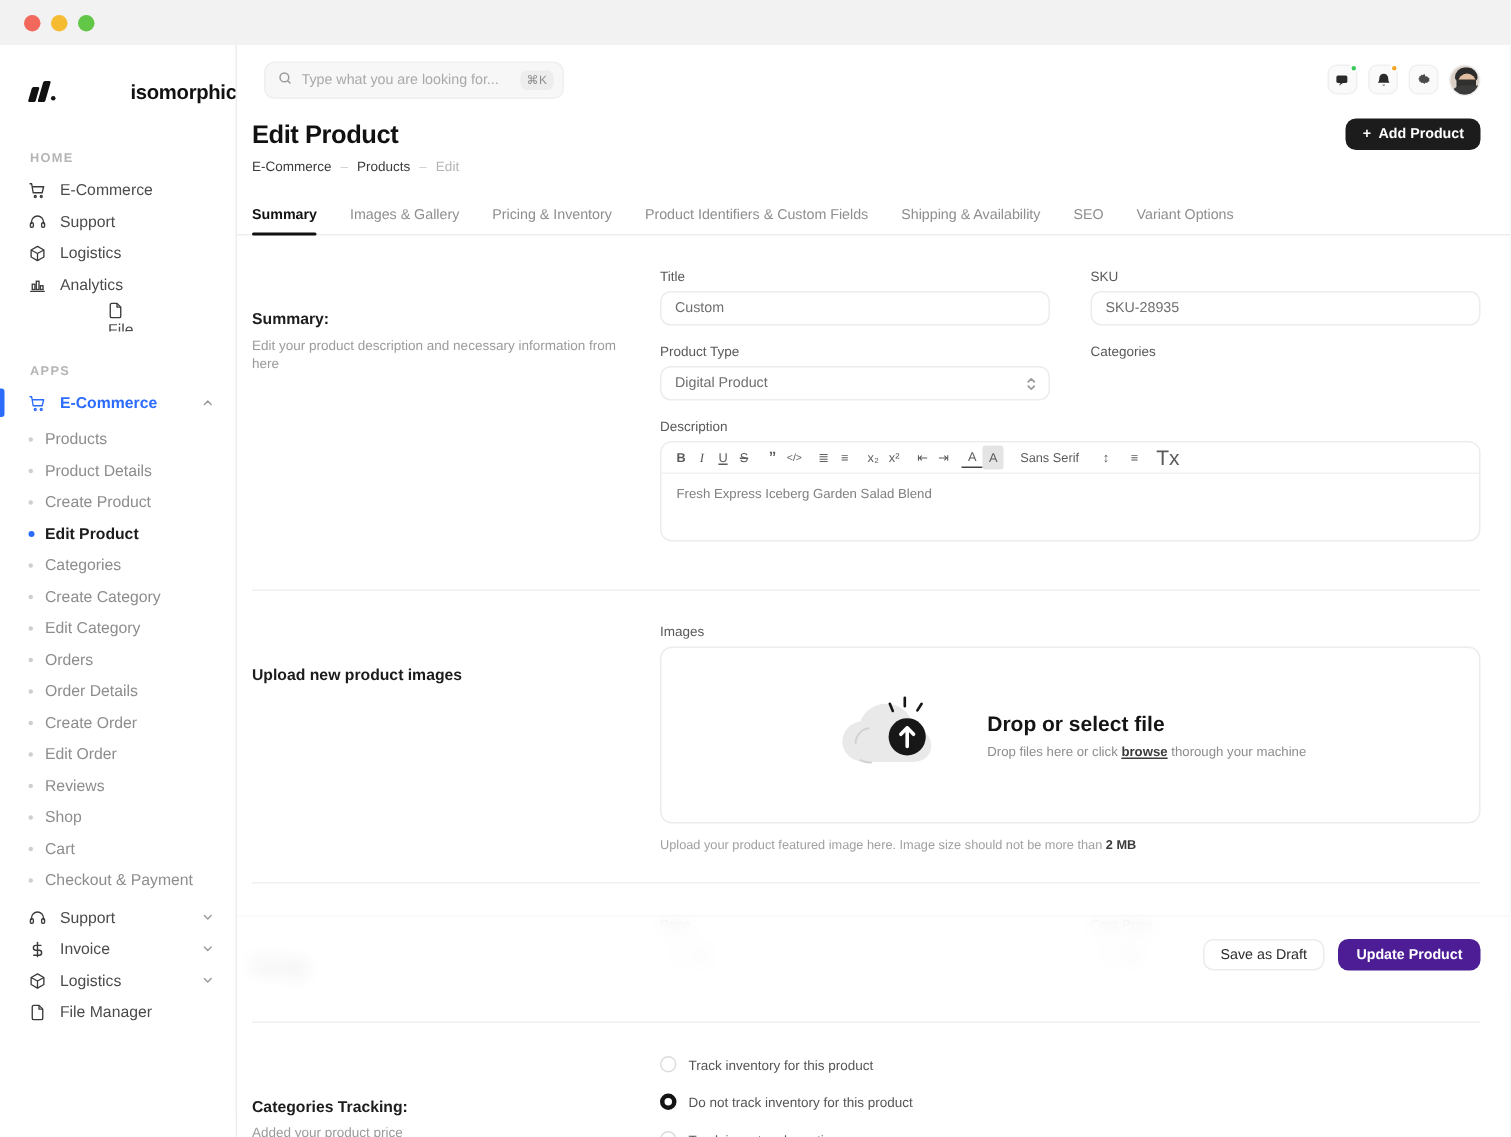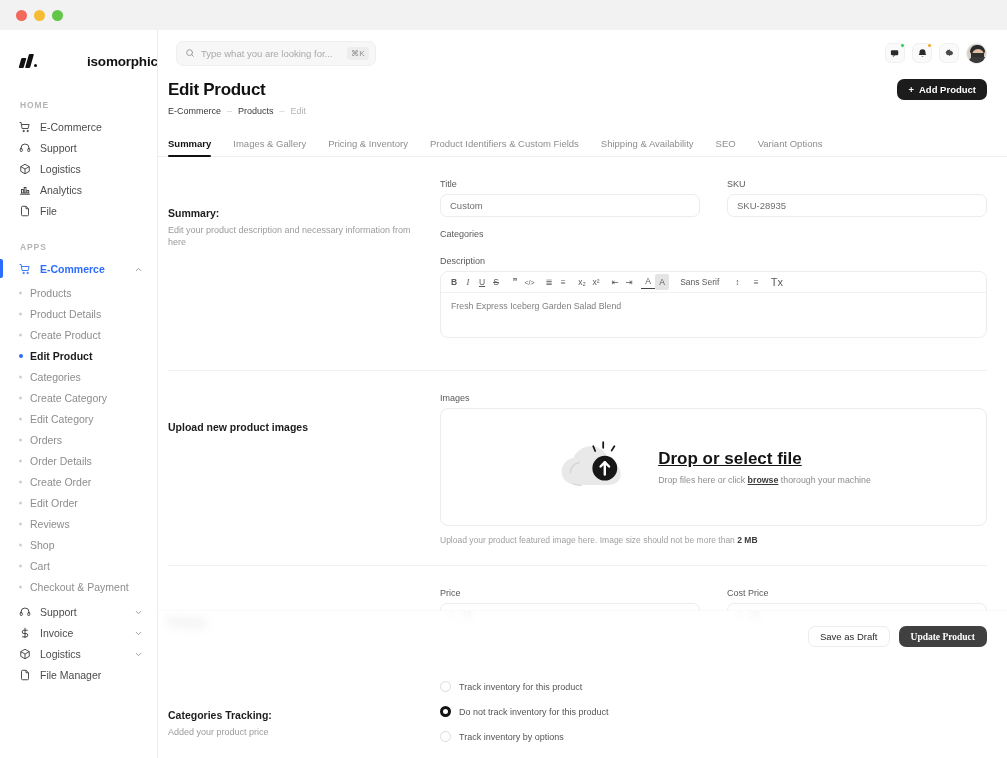--- a/index.html
+++ b/index.html
@@ -50,21 +50,21 @@
     padding:8px 0 6px 20px; text-transform:uppercase;
   }
   .nav-item{
     display:flex; align-items:center; height:21px; margin:0 8px 0 8px;
     padding:0 6px 0 10px; border-radius:6px; cursor:pointer; position:relative;
     font-size:10.5px; color:#4b4b4b;
   }
   .nav-item .ico{ width:14px; height:14px; margin-right:8px; display:flex; align-items:center; justify-content:center; flex:0 0 14px;}
   .nav-item .ico svg{ display:block; }
   .nav-item .lbl{ flex:1; white-space:nowrap; overflow:hidden; text-overflow:ellipsis;}
-  .nav-item.spaced{ margin-bottom:13px; }
+  .nav-item.spaced{ margin-bottom:13px;flex-direction:column; }
   .nav-item.active{ color:#2b6cff; font-weight:600; }
   .nav-item.active .bar{
     position:absolute; left:-8px; top:1px; width:2.5px; height:19px; background:#2b6cff; border-radius:0 2px 2px 0;
   }
   .chev{ width:9px; height:9px; color:#9a9a9a; }
   .sub-list{ padding-top:3px; }
   .sub-item{
     display:flex; align-items:center; height:21px; margin:0 8px 0 8px;
     padding-left:22px; border-radius:6px; font-size:10.5px; color:#8d8d8d; cursor:pointer;
     position:relative; margin-bottom:0;
@@ -179,21 +179,21 @@
   }
   .tb.gap{ margin-left:5px; }
   .tb-font{ font-size:8.5px; color:#5b5b5b; padding:0 6px; }
   .editor-area{ height:44px; padding:8px 10px; font-size:8.8px; color:#808080; }
 
   
   .dropzone{
     border:1px solid #ececec; border-radius:8px; height:118px;
     display:flex; align-items:center; justify-content:center; gap:22px; background:#fff;
   }
-  .dz-text h4{ font-size:17px; color:#141414; font-weight:700; margin-bottom:6px;text-decoration:underline;}
+  .dz-text h4{ font-size:14px; color:#141414; font-weight:700; margin-bottom:6px;}
   .dz-text p{ font-size:8.8px; color:#8d8d8d; }
   .dz-text p b{ color:#3b3b3b; text-decoration:underline;margin-top:26px; }
   .hint{ font-size:8.5px; color:#a0a0a0; margin-top:9px; }
   .hint b{ color:#3b3b3b; }
 
   .divider{ height:1px; background:#f0f0f0; margin-top:20px; }
 
   
   .radio-row{ display:flex; align-items:center; gap:8px; margin-bottom:14px; }
   .radio{
@@ -209,22 +209,22 @@
     background:rgba(255,255,255,0.82);
     backdrop-filter:blur(6px);
     display:flex; align-items:center; justify-content:flex-end; gap:9px;
     padding:0 20px; z-index:5; border-top:1px solid rgba(240,240,240,.4);
   }
   .btn-ghost{
     height:21px; padding:0 11px; border:1px solid #ececec; background:#fff; border-radius:7px;
     font-size:9.5px; color:#2b2b2b; cursor:pointer; font-family:"Liberation Sans", sans-serif;
   }
   .btn-dark{
-    height:21px; padding:0 12px; border:0; background:#404040; border-radius:7px;
-    font-size:9.5px; color:#fff; font-weight:600; cursor:pointer; font-family:Liberation Serif, serif;
+    height:21px; padding:0 12px; border:0; background:#4c1d95; border-radius:7px;
+    font-size:9.5px; color:#fff; font-weight:600; cursor:pointer; font-family:Liberation Sans, sans-serif;
   }
 </style>
 </head>
 <body>
 
 <div class="window">
 
   <div class="titlebar">
     <span class="dot red"></span>
     <span class="dot yellow"></span>
@@ -521,20 +521,32 @@
               <div class="field">
                 <label class="field-label">Title</label>
                 <div class="input">Custom</div>
               </div>
               <div class="field">
                 <label class="field-label">SKU</label>
                 <div class="input">SKU-28935</div>
               </div>
             </div>
             <div class="row">
+              <div class="field">
+                <label class="field-label">Product Type</label>
+                <div class="input">
+                  <span>Digital Product</span>
+                  <span class="select-arrows">
+                    <svg width="7" height="11" viewBox="0 0 10 16" fill="none" stroke="#9a9a9a" stroke-width="1.6" stroke-linecap="round" stroke-linejoin="round">
+                        <path d="M2 6l3-3 3 3"></path>
+                        <path d="M2 10l3 3 3-3"></path>
+                      </svg>
+                  </span>
+                </div>
+              </div>
               <div class="field">
                 <label class="field-label">Categories</label>
               </div>
             </div>
 
             <div class="field">
               <label class="field-label">Description</label>
               <div class="editor">
                 <div class="editor-toolbar">
                   <span class="tb" style="font-weight:700">B</span>
@@ -547,21 +559,21 @@
                   <span class="tb">≡</span>
                   <span class="tb gap">x₂</span>
                   <span class="tb">x²</span>
                   <span class="tb gap">⇤</span>
                   <span class="tb">⇥</span>
                   <span class="tb gap" style="border-bottom:1.6px solid #444;line-height:9px;height:13px">A</span>
                   <span class="tb" style="background:#e4e4e4;border-radius:2px">A</span>
                   <span class="tb tb-font gap">Sans Serif</span>
                   <span class="tb gap">↕</span>
                   <span class="tb gap">≡</span>
-                  <span class="tb gap" style="font-size:11px">Tx</span>
+                  <span class="tb gap" style="font-size:14px">Tx</span>
                 </div>
                 <div class="editor-area">Fresh Express Iceberg Garden Salad Blend</div>
               </div>
             </div>
           </div>
         </div>
 
         <div class="divider"></div>
 
         <div class="section">

